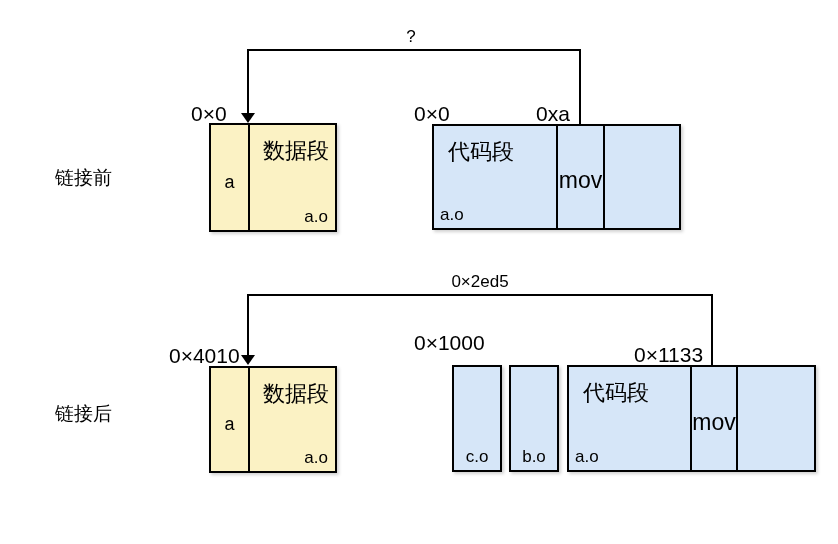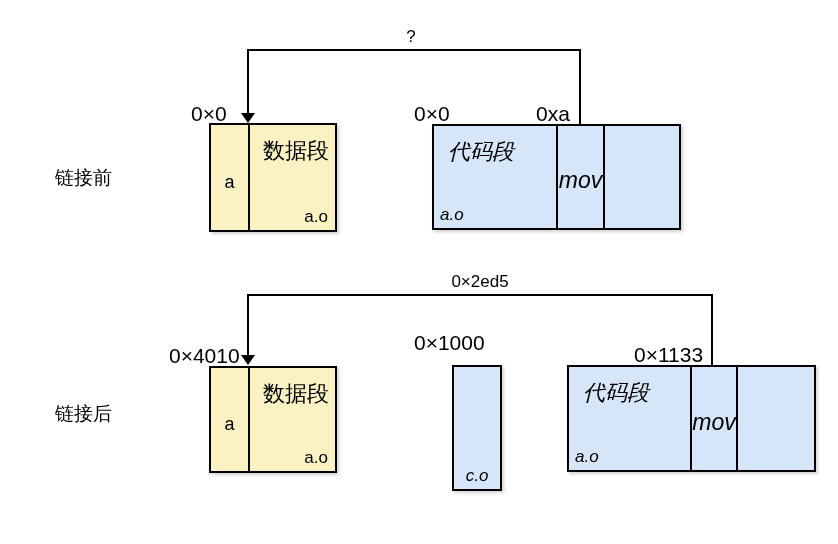--- a/index.html
+++ b/index.html
@@ -9,21 +9,21 @@
     background:var(--bg,#ffffff);
     font-family:"Liberation Sans","DejaVu Sans",sans-serif;
     color:var(--line,#000);
   }
   .box{
     position:absolute;box-sizing:border-box;
     border:2px solid var(--line,#000);
     box-shadow:2px 2px 3px rgba(0,0,0,0.18);
   }
   .data-fill{background:var(--data-fill,#FBF2C4);}
-  .code-fill{background:var(--code-fill,#D6E6F8);font-style:italic;}
+  .code-fill{background:var(--code-fill,#D6E6F8);}
   .divider{position:absolute;top:-2px;bottom:-2px;width:2px;background:var(--line,#000);}
   .hline{position:absolute;height:2px;background:var(--line,#000);}
   .vline{position:absolute;width:2px;background:var(--line,#000);}
   .arrowhead{
     position:absolute;width:0;height:0;
     border-left:7px solid transparent;border-right:7px solid transparent;
     border-top:10px solid var(--line,#000);
   }
   .addr{position:absolute;font-size:21px;white-space:nowrap;line-height:1;}
   .rowlabel{position:absolute;font-size:19px;white-space:nowrap;line-height:1;}
@@ -77,22 +77,25 @@
   <div class="addr" style="left:414px;top:332px;">0×1000</div>
   <div class="addr" style="left:634px;top:344px;">0×1133</div>
 
   <div class="box data-fill" style="left:209px;top:366px;width:128px;height:107px;">
     <div class="divider" style="left:37px;"></div>
     <div class="var-label" style="left:0;width:37px;top:47px;">a</div>
     <div class="seg-title" style="left:52px;top:15px;">数据段</div>
     <div class="file-label" style="right:7px;bottom:5px;">a.o</div>
   </div>
 
-  <div class="box code-fill" style="left:452px;top:365px;width:50px;height:126px;padding-left:8px;">
+  <div class="box code-fill" style="left:452px;top:365px;width:50px;height:107px;padding-left:8px;">
     <div class="file-label" style="left:0;width:100%;text-align:center;bottom:5px;">c.o</div>
+  </div>
+  <div class="box code-fill" style="left:509px;top:365px;width:50px;height:107px;">
+    <div class="file-label" style="left:0;width:100%;text-align:center;bottom:5px;">b.o</div>
   </div>
 
   <div class="box code-fill" style="left:567px;top:365px;width:249px;height:107px;">
     <div class="divider" style="left:121px;"></div>
     <div class="divider" style="left:167px;"></div>
     <div class="seg-title" style="left:14px;top:15px;">代码段</div>
     <div class="mov-label" style="left:123px;width:44px;top:44px;">mov</div>
     <div class="file-label" style="left:6px;bottom:5px;">a.o</div>
   </div>
 

